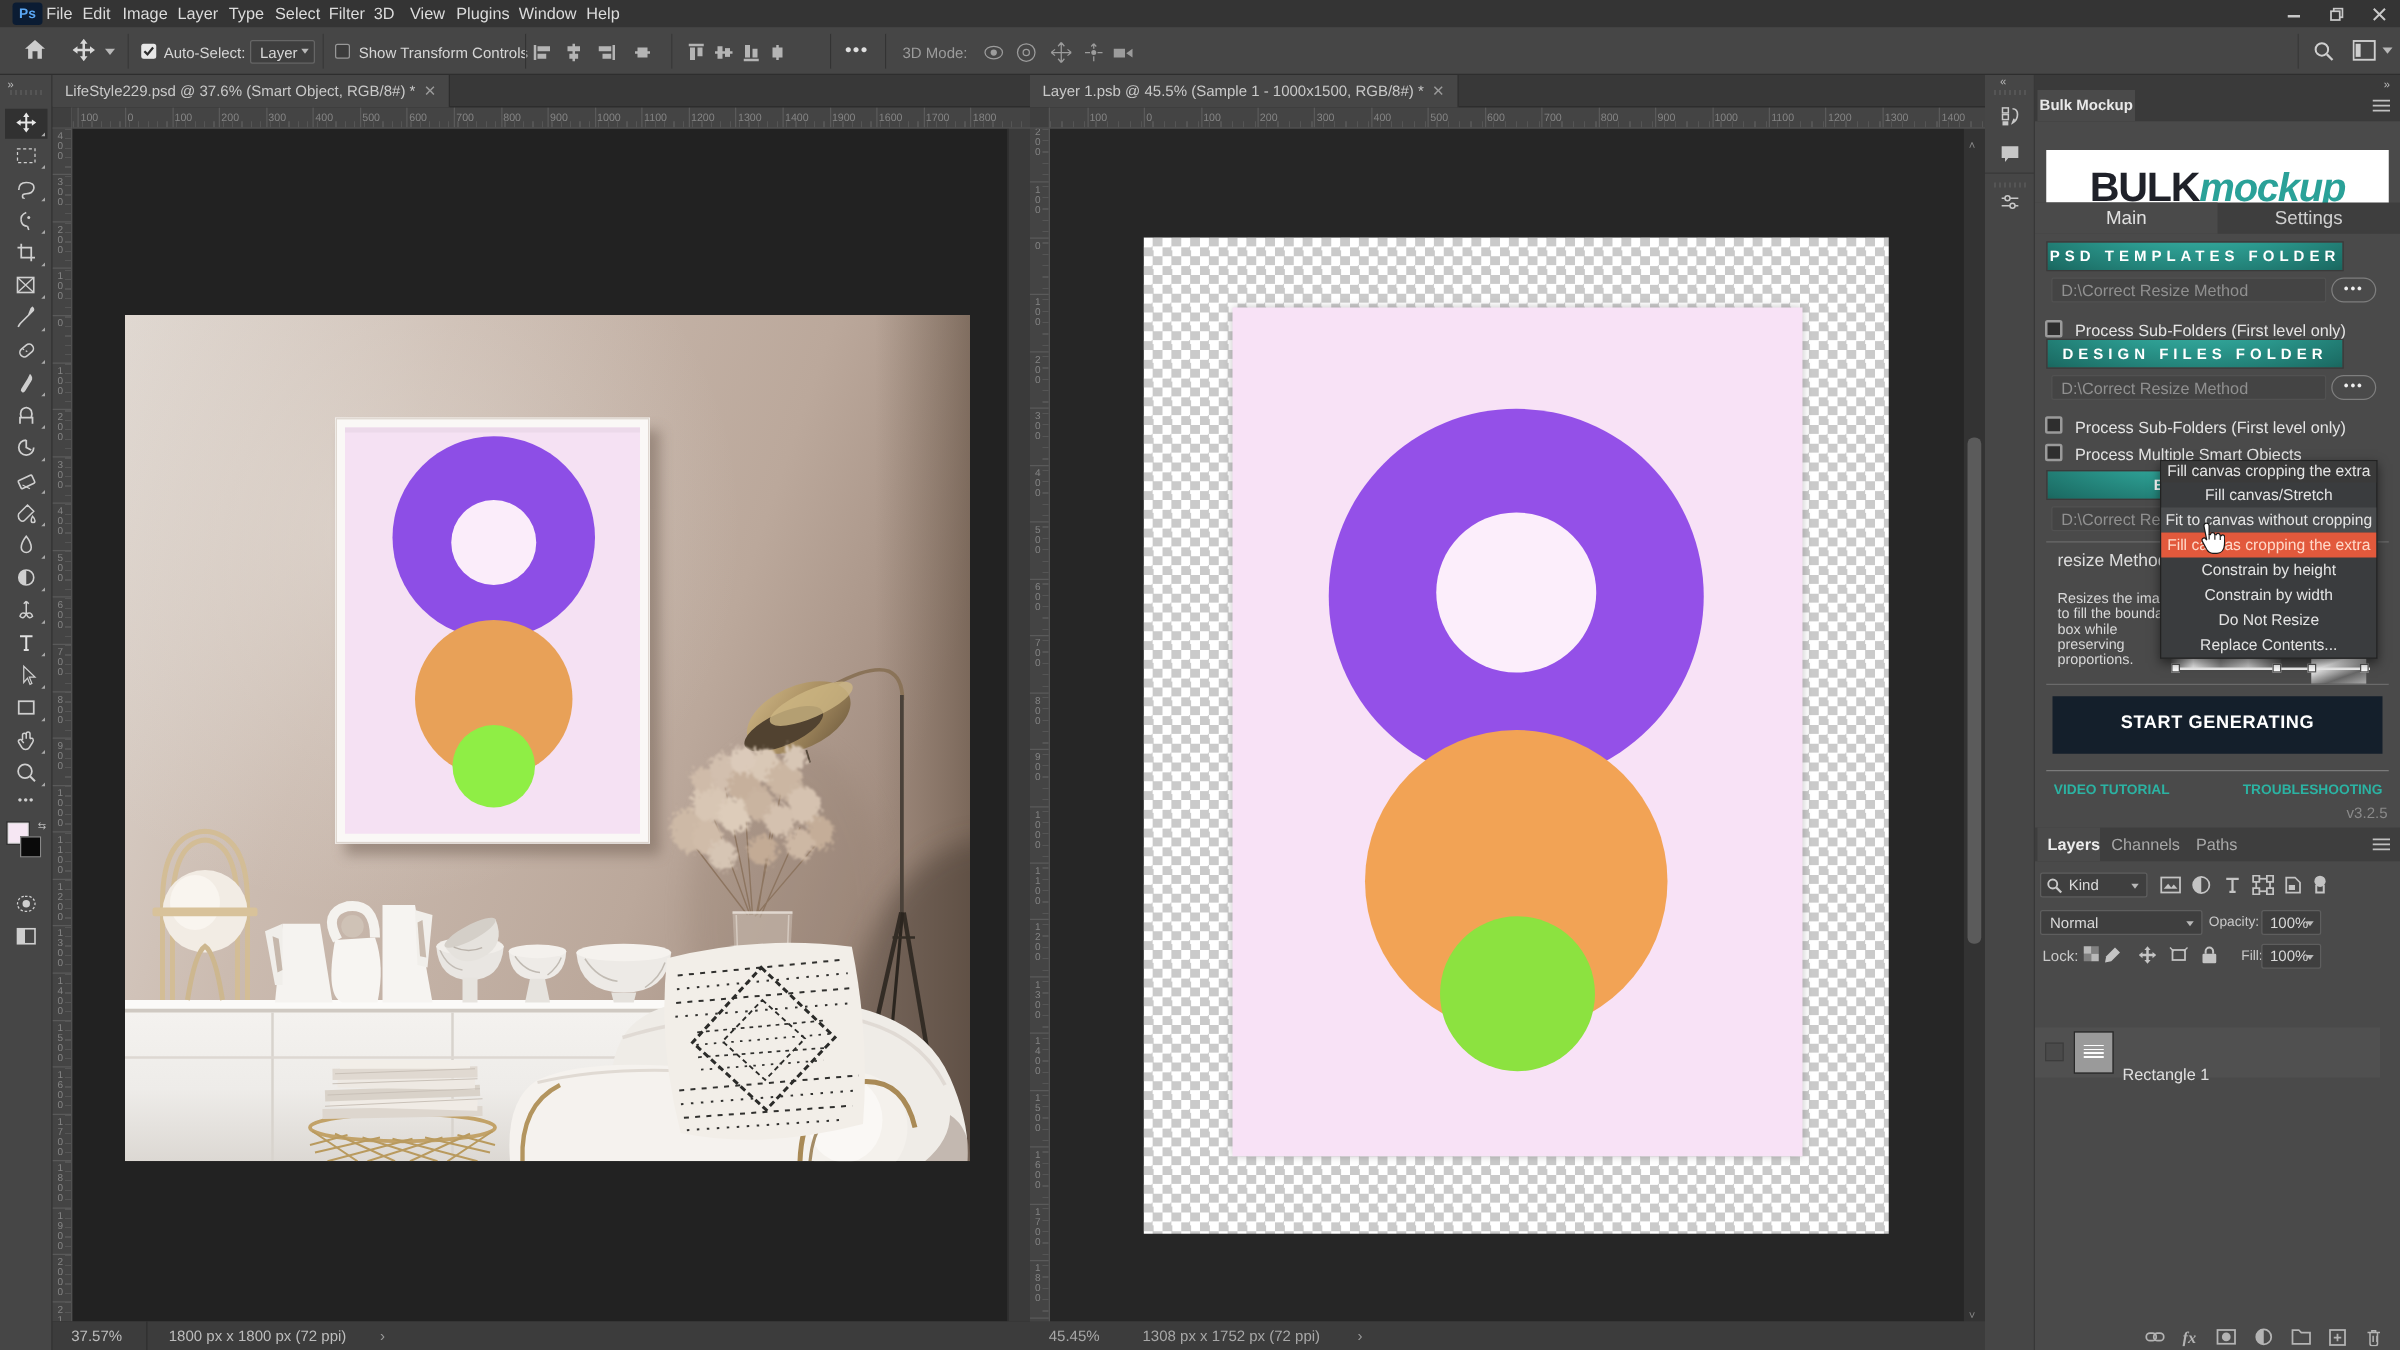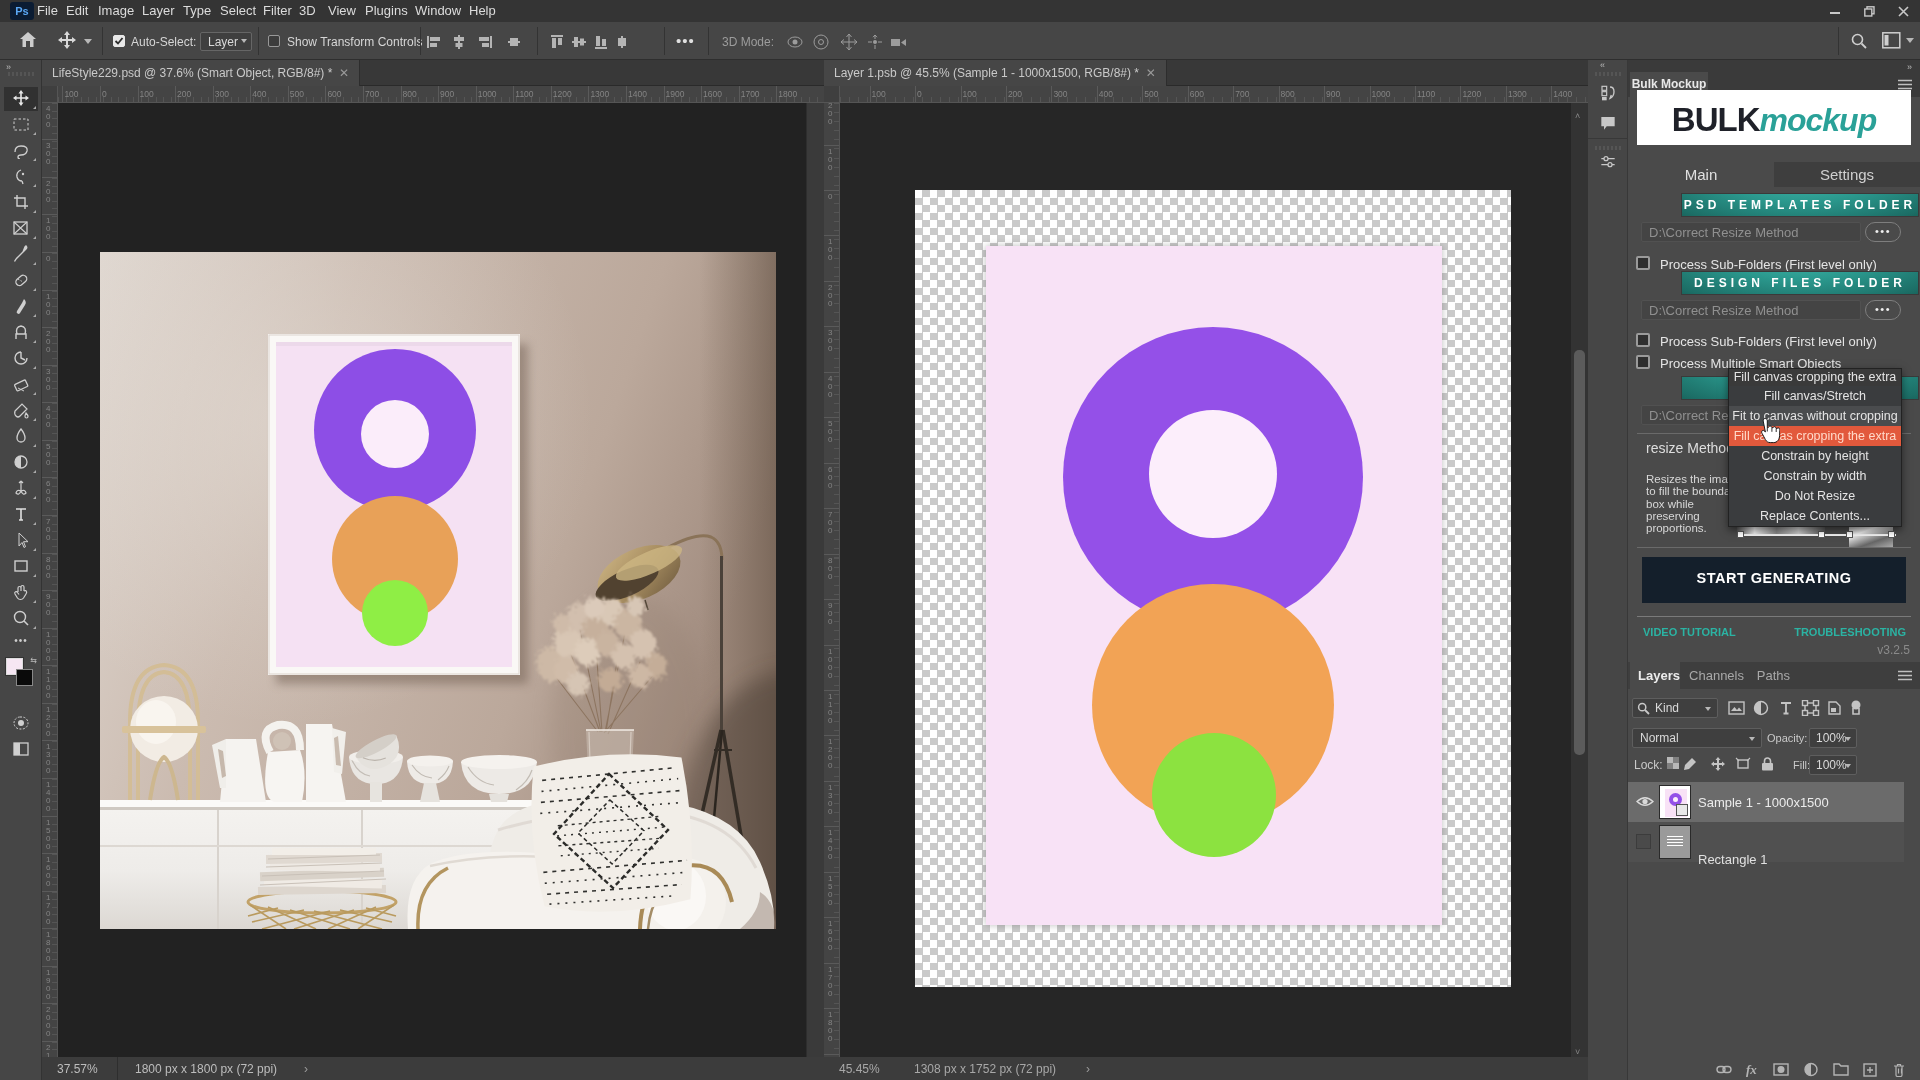--- a/index.html
+++ b/index.html
@@ -30,21 +30,21 @@
   .doctab { position:absolute; left:0; top:0; height:26px; background:#454545; color:#c9c9c9;
     font-size:12px; line-height:26px; padding:0 10px; border-right:1px solid #2d2d2d; }
   .ruler { background:#444444; overflow:hidden; }
   .rcorner { position:absolute; background:#3f3f3f; border-right:1px solid #555; border-bottom:1px solid #555; }
   
   #iconstrip { left:1588px; top:60px; width:40px; height:1020px; background:#464646; border-right:1px solid #383838; }
   #rpanel { left:1628px; top:60px; width:292px; height:1020px; background:#4a4a4a; }
   .tealhdr { position:absolute; left:9px; width:238px; height:24px;
     background:radial-gradient(ellipse 85% 340% at 50% -120%, #49c4b6 0%, #2b998e 45%, #1c6e66 82%, #145249 100%);
     border:1px solid #3a3a3a; color:#fff; font-weight:bold; font-size:12px; letter-spacing:4px;
-    text-align:center; line-height:23px;margin-left:44px; }
+    text-align:center; line-height:23px; }
   .field { position:absolute; left:13px; width:220px; height:20px; background:#444444;
     border:1px solid #515151; border-radius:2px; color:#909090; font-size:13px; line-height:19px;
     padding-left:7px; white-space:nowrap; overflow:hidden; }
   .dots { position:absolute; width:36px; height:20px; border:1px solid #7e7e7e; border-radius:10px;
     color:#f0f0f0; text-align:center; line-height:16px; font-size:11px; letter-spacing:1.5px; }
   .pcb { position:absolute; left:8px; width:14px; height:14px; background:#2e2e2e; border:2px solid #9a9a9a; border-radius:2px; }
   .pcbl { position:absolute; left:32px; color:#e4e4e4; font-size:13px; }
   
   .ltab { position:absolute; top:0; height:27px; font-size:13px; line-height:27px; text-align:right; }
   .combo { position:absolute; background:#3f3f3f; border:1px solid #5e5e5e; border-radius:2px;
@@ -802,21 +802,21 @@
     <div class="abs" style="left:0;top:0;width:292px;height:12px;background:#3a3a3a">
       <div class="abs" style="right:8px;top:2px;color:#bbb;font-size:9px">»</div>
     </div>
     <div class="abs" style="left:0;top:12px;width:292px;height:25px;background:#3a3a3a">
       <div class="abs" style="left:2px;top:0;width:78px;height:25px;background:#4a4a4a;color:#e8e8e8;font-size:12px;font-weight:bold;line-height:25px;text-align:center">Bulk Mockup</div>
       <svg class="abs" style="right:8px;top:7px" width="14" height="11" viewBox="0 0 14 11">
         <path d="M0 1.5 h14 M0 5.5 h14 M0 9.5 h14" stroke="#c0c0c0" stroke-width="1.4"></path>
       </svg>
     </div>
 
-    <div class="abs" style="left:9px;top:30px;width:274px;height:55px;background:#ffffff">
+    <div class="abs" style="left:9px;top:60px;width:274px;height:55px;background:#ffffff">
       <div class="abs" style="left:0;right:0;top:15px;text-align:center;font-size:33px;line-height:30px">
         <span style="font-weight:bold;color:#1f2129;letter-spacing:-1px">BULK</span><span style="font-style:italic;color:#2aa198;font-weight:bold;letter-spacing:-1px;font-size:32px">mockup</span>
       </div>
     </div>
 
     <div class="abs" style="left:0;top:102px;width:292px;height:25px;background:#3e3e3e">
       <div class="abs" style="left:0;top:0;width:146px;height:25px;background:#4a4a4a;color:#e0e0e0;font-size:15px;line-height:25px;text-align:center">Main</div>
       <div class="abs" style="left:146px;top:0;width:146px;height:25px;color:#d0d0d0;font-size:15px;line-height:25px;text-align:center">Settings</div>
     </div>
 
@@ -913,33 +913,20 @@
           </g>
           <rect x="96" y="7" width="11" height="7.5" rx="1"></rect>
           <path d="M98.5 7 v-2 a3 3 0 0 1 6 0 v2" fill="none" stroke="#c4c4c4" stroke-width="1.6"></path>
         </g>
       </svg>
       <div class="abs" style="left:165px;top:97px;color:#c9c9c9;font-size:11px">Fill:</div>
       <div class="combo" style="left:181px;top:93px;width:48px;height:20px;line-height:19px;padding-left:6px">100%
         <span style="position:absolute;right:5px;top:8px;border-left:3.5px solid transparent;border-right:3.5px solid transparent;border-top:4px solid #b8b8b8"></span>
       </div>
 
-      <div class="abs" style="left:0;top:120px;width:276px;height:40px;background:#6b6b6b">
-        <svg class="abs" style="left:8px;top:13px" width="18" height="13" viewBox="0 0 18 13">
-          <path d="M1 6.5 Q9 -1 17 6.5 Q9 14 1 6.5 Z" fill="none" stroke="#dadada" stroke-width="1.4"></path>
-          <circle cx="9" cy="6.5" r="2.6" fill="#dadada"></circle>
-        </svg>
-        <div class="abs" style="left:32px;top:4px;width:30px;height:32px;background:#fff;border:1px solid #fff;outline:1px solid #2a2a2a">
-          <div style="position:absolute;left:4px;top:2px;width:22px;height:28px;background:#f8e2f6"></div>
-          <div style="position:absolute;left:8px;top:6px;width:13px;height:13px;border-radius:50%;background:#9450e8"></div>
-          <div style="position:absolute;left:12px;top:10px;width:5px;height:5px;border-radius:50%;background:#fceefb"></div>
-          <div style="position:absolute;right:1px;bottom:1px;width:12px;height:12px;background:#e8e8e8;border:1px solid #555"></div>
-        </div>
-        <div class="abs" style="left:70px;top:13px;color:#ececec;font-size:13px">Sample 1 - 1000x1500</div>
-      </div>
       <div class="abs" style="left:0;top:160px;width:276px;height:40px;background:#505050">
         <div class="abs" style="left:8px;top:12px;width:15px;height:15px;border:1px solid #3c3c3c;background:#4a4a4a"></div>
         <div class="abs" style="left:32px;top:4px;width:30px;height:32px;background:#9a9a9a;outline:1px solid #2a2a2a">
           <div style="position:absolute;left:7px;top:10px;width:16px;height:12px;background:repeating-linear-gradient(180deg,#fdfdfd 0 1.2px,#9a9a9a 1.2px 3px)"></div>
         </div>
         <div class="abs" style="left:70px;top:30px;color:#e0e0e0;font-size:13px">Rectangle 1</div>
       </div>
 
       <svg class="abs" style="left:88px;bottom:3px" width="196" height="15" viewBox="0 0 196 15">
         <g stroke="#b4b4b4" fill="none" stroke-width="1.4">

